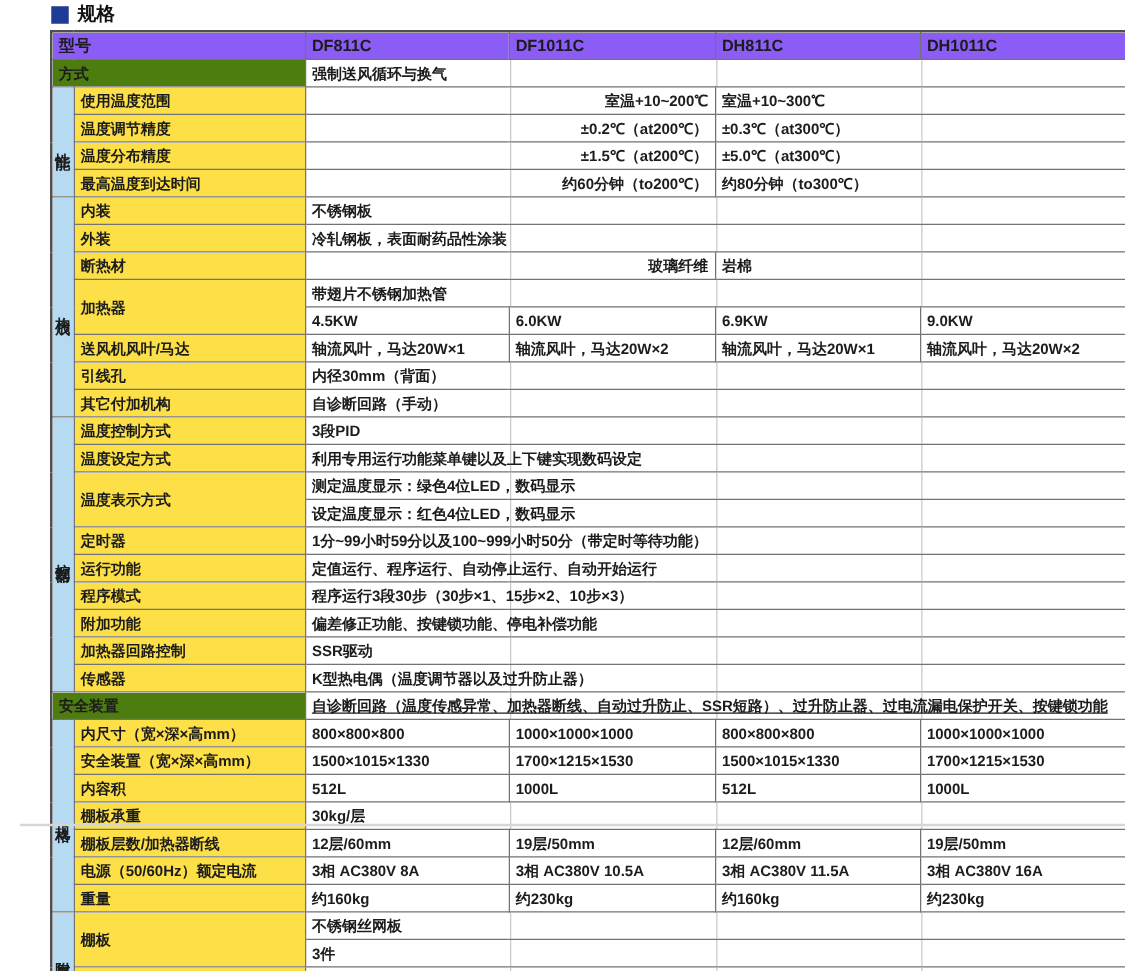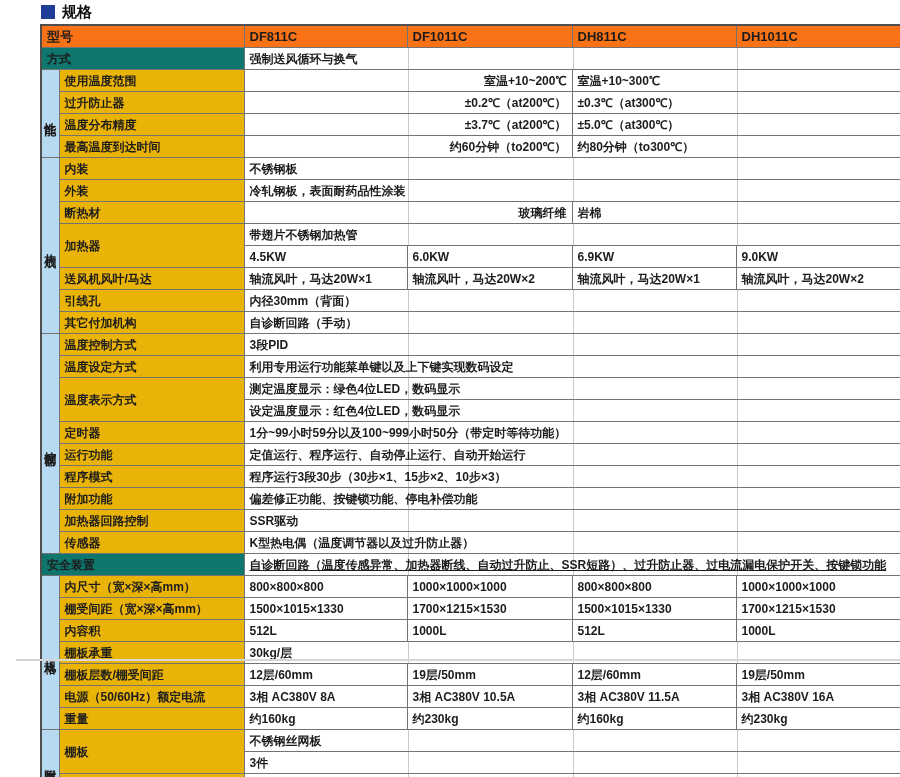--- a/index.html
+++ b/index.html
@@ -19,25 +19,25 @@
   .spec-table col.c2{width:165px;}
   .spec-table col.c3{width:164px;}
   .spec-table col.c4{width:171px;}
 
   .spec-table th,.spec-table td{
     border:1px solid #737373;
     font-size:12px;font-weight:bold;color:#1c1c1c;
     padding:1px 5px;height:19px;line-height:16px;
     text-align:left;vertical-align:middle;overflow:hidden;
   }
-  .spec-table .head,.spec-table .hlabel{background:#f97316;font-size:13px;}
-  .spec-table .lf{background:#0f766e;}
+  .spec-table .head,.spec-table .hlabel{background:#8b5cf6;font-size:13px;}
+  .spec-table .lf{background:#4d7c0f;}
   .spec-table .cat{background:#b5daf1;writing-mode:vertical-rl;text-orientation:upright;
                    text-align:center;padding:2px 0;letter-spacing:2px;}
-  .spec-table .label{background:#eab308;}
+  .spec-table .label{background:#fde047;}
   .spec-table .val{background:#ffffff;}
   .spec-table .nw{white-space:nowrap;text-decoration:underline;}
 
   
   .spec-table .g4{background-image:linear-gradient(#c9c9c9,#c9c9c9),
                   linear-gradient(#c9c9c9,#c9c9c9),linear-gradient(#c9c9c9,#c9c9c9);
                   background-repeat:no-repeat;background-size:1px 100%;
                   background-position:163px 0,328px 0,492px 0;}
   .spec-table .gDF{background-image:linear-gradient(#c9c9c9,#c9c9c9);
                    background-repeat:no-repeat;background-size:1px 100%;
@@ -78,27 +78,27 @@
           <td colspan="2" class="lf">方式</td>
           <td colspan="4" class="val g4">强制送风循环与换气</td>
         </tr>
         <tr>
           <td rowspan="4" class="cat">性能</td>
           <td class="label">使用温度范围</td>
           <td colspan="2" class="val gDF">室温+10~200℃</td>
           <td colspan="2" class="val gDH">室温+10~300℃</td>
         </tr>
         <tr>
-          <td class="label">过升防止器</td>
+          <td class="label">温度调节精度</td>
           <td colspan="2" class="val gDF">±0.2℃（at200℃）</td>
           <td colspan="2" class="val gDH">±0.3℃（at300℃）</td>
         </tr>
         <tr>
           <td class="label">温度分布精度</td>
-          <td colspan="2" class="val gDF">±3.7℃（at200℃）</td>
+          <td colspan="2" class="val gDF">±1.5℃（at200℃）</td>
           <td colspan="2" class="val gDH">±5.0℃（at300℃）</td>
         </tr>
         <tr>
           <td class="label">最高温度到达时间</td>
           <td colspan="2" class="val gDF">约60分钟（to200℃）</td>
           <td colspan="2" class="val gDH">约80分钟（to300℃）</td>
         </tr>
         <tr>
           <td rowspan="8" class="cat">构成</td>
           <td class="label">内装</td>
@@ -184,39 +184,39 @@
         </tr>
         <tr>
           <td rowspan="7" class="cat">规格</td>
           <td class="label">内尺寸（宽×深×高mm）</td>
           <td class="val">800×800×800</td>
           <td class="val">1000×1000×1000</td>
           <td class="val">800×800×800</td>
           <td class="val">1000×1000×1000</td>
         </tr>
         <tr>
-          <td class="label">棚受间距（宽×深×高mm）</td>
+          <td class="label">安全装置（宽×深×高mm）</td>
           <td class="val">1500×1015×1330</td>
           <td class="val">1700×1215×1530</td>
           <td class="val">1500×1015×1330</td>
           <td class="val">1700×1215×1530</td>
         </tr>
         <tr>
           <td class="label">内容积</td>
           <td class="val">512L</td>
           <td class="val">1000L</td>
           <td class="val">512L</td>
           <td class="val">1000L</td>
         </tr>
         <tr>
           <td class="label">棚板承重</td>
           <td colspan="4" class="val g4">30kg/层</td>
         </tr>
         <tr>
-          <td class="label">棚板层数/棚受间距</td>
+          <td class="label">棚板层数/加热器断线</td>
           <td class="val">12层/60mm</td>
           <td class="val">19层/50mm</td>
           <td class="val">12层/60mm</td>
           <td class="val">19层/50mm</td>
         </tr>
         <tr>
           <td class="label">电源（50/60Hz）额定电流</td>
           <td class="val">3相 AC380V 8A</td>
           <td class="val">3相 AC380V 10.5A</td>
           <td class="val">3相 AC380V 11.5A</td>

